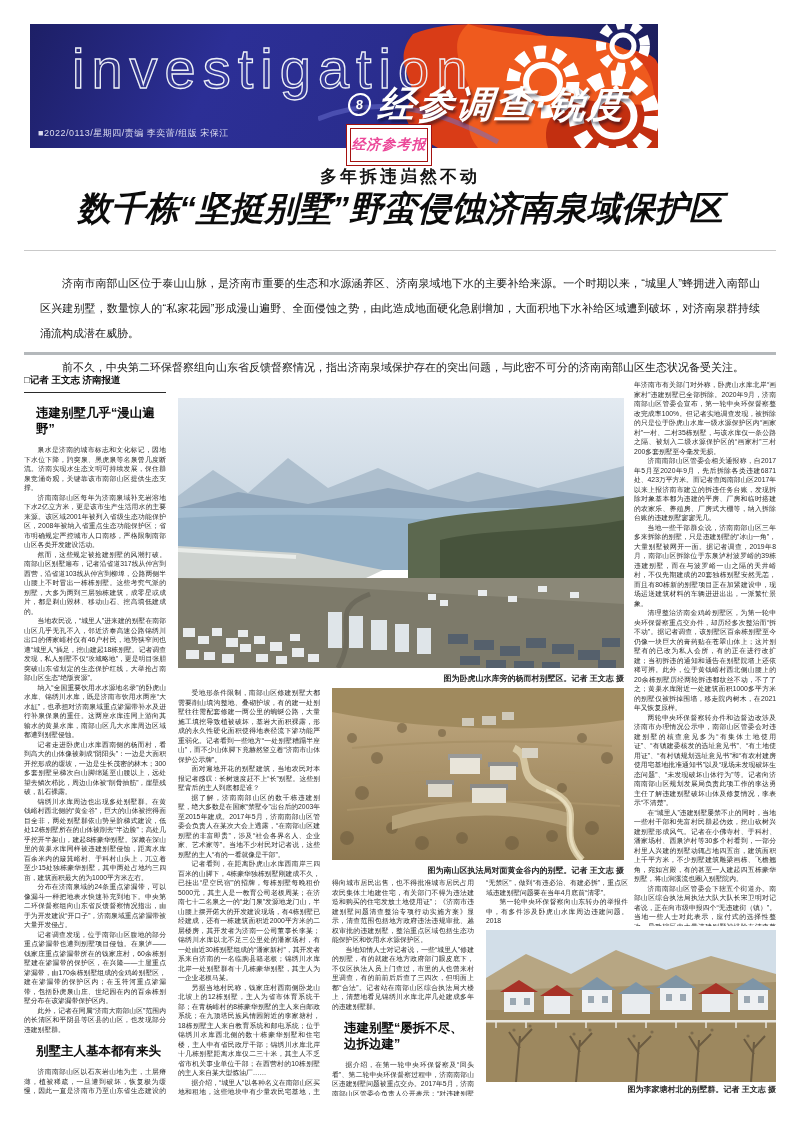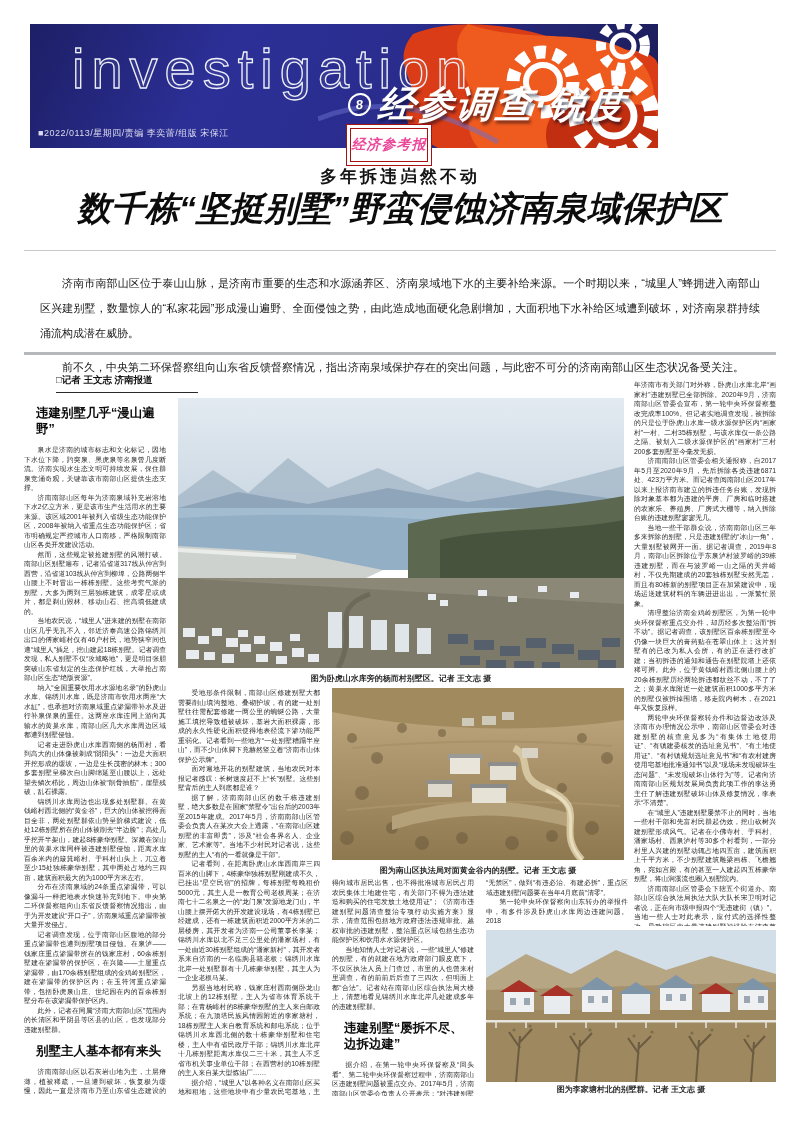--- a/index.html
+++ b/index.html
@@ -29,36 +29,36 @@
     font-size:34px;font-weight:900;color:#0c0c0c;letter-spacing:0px;white-space:nowrap;font-style:italic;}
   .rule{position:absolute;left:24px;width:752px;}
   #rule-top{top:250px;height:1px;background:#c9c9c9;}
   #rule-mid{top:352px;height:3px;background:#b4b8bb;}
   
   #intro{position:absolute;left:40px;top:262px;width:720px;}
   .intro-p{font-size:11px;line-height:25px;text-indent:2em;text-align:justify;
     color:#161616;margin:9px 0 2px 0;font-weight:500;}
   
   #byline{position:absolute;left:24px;top:374px;width:142px;font-size:9.5px;font-weight:bold;
-    color:#111;border-bottom:1.5px solid #2a2a2a;padding-bottom:5px;margin-left:32px;}
+    color:#111;border-bottom:1.5px solid #2a2a2a;padding-bottom:5px;}
   .col{position:absolute;width:142px;overflow:hidden;}
   #col1{left:24px;top:396px;height:700px;}
   #col2{left:178px;top:688px;height:408px;}
   #col3{left:332px;top:878px;height:218px;}
   #col4{left:486px;top:878px;height:48px;}
   #col5{left:634px;top:380px;height:546px;}
   .col .p,.col .pc{font-size:6.8px;line-height:9.5px;text-align:justify;color:#2a2a2a;margin:0;}
   .col .p{text-indent:2em;}
   .col .subhead{font-size:12.5px;font-weight:bold;color:#0b0b0b;line-height:16px;margin:9px 0 8px 12px;}
   
   .photo{position:absolute;display:block;}
   #photo1{left:178px;top:398px;}
   #photo2{left:332px;top:688px;}
   #photo3{left:486px;top:930px;}
-  .caption{position:absolute;font-size:8px;font-weight:bold;color:#2b2b2b;text-align:center;}
+  .caption{position:absolute;font-size:8px;font-weight:bold;color:#2b2b2b;text-align:right;}
   #cap1{left:178px;top:673px;width:446px;}
   #cap2{left:332px;top:865px;width:292px;}
   #cap3{left:486px;top:1084px;width:290px;}
 </style>
 </head>
 <body>
 
 <div id="page">
 
   <div id="banner">

